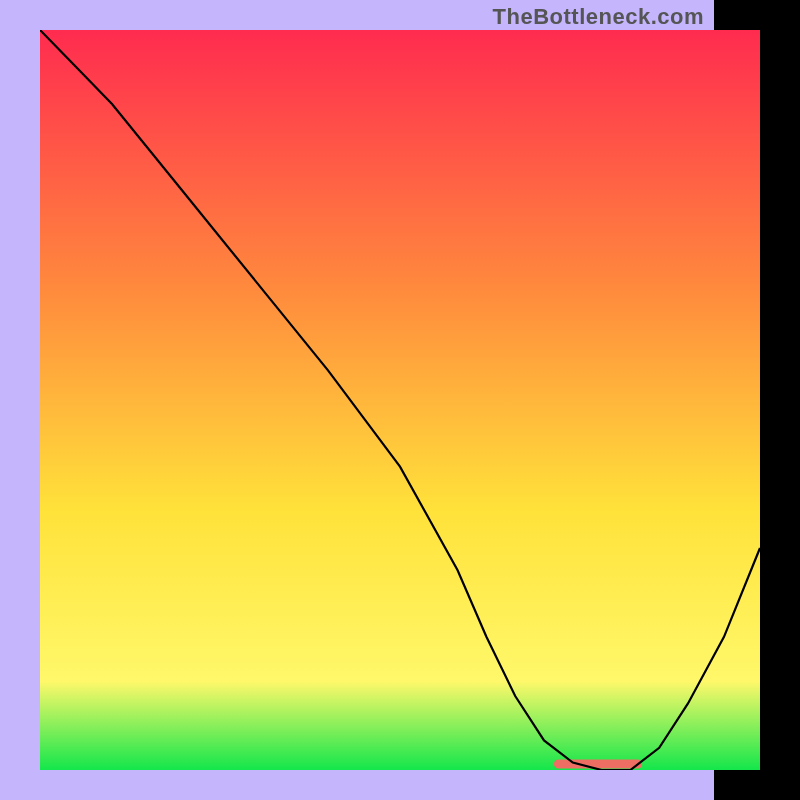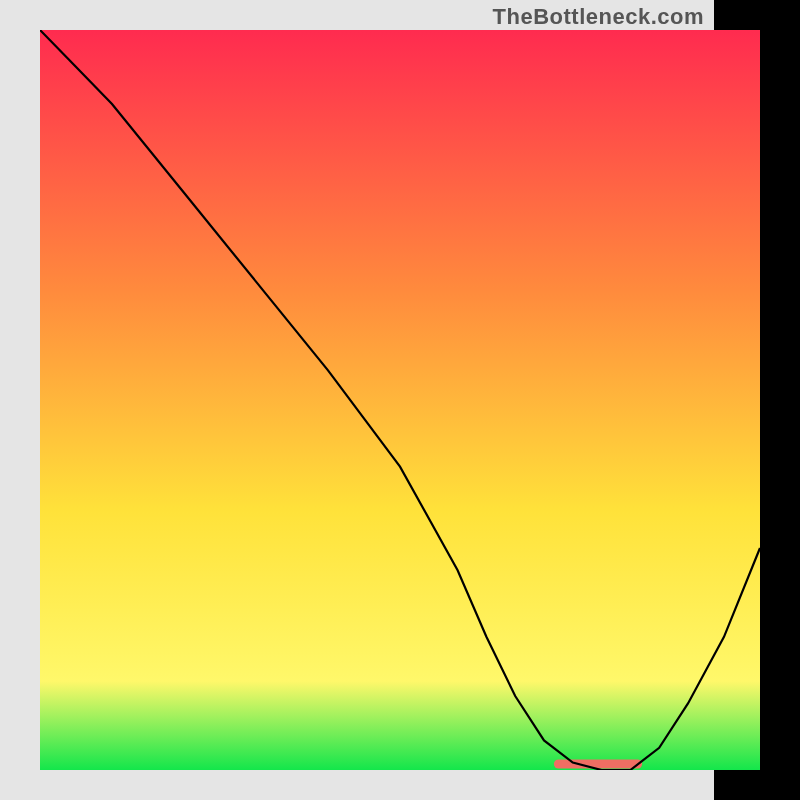--- a/index.html
+++ b/index.html
@@ -8,21 +8,21 @@
     width: 800px;
     height: 800px;
     background: #000;
     font-family: Arial, Helvetica, sans-serif;
     overflow: hidden;
   }
   .frame {
     position: relative;
     width: 714px;
     height: 800px;
-    background: #e5e5e5;
+    background: #c4b5fd;
   }
   .watermark {
     position: absolute;
     top: 4px;
     right: 10px;
     color: #555;
     font-size: 22px;
     font-weight: 600;
     letter-spacing: 0.5px;
     z-index: 5;

